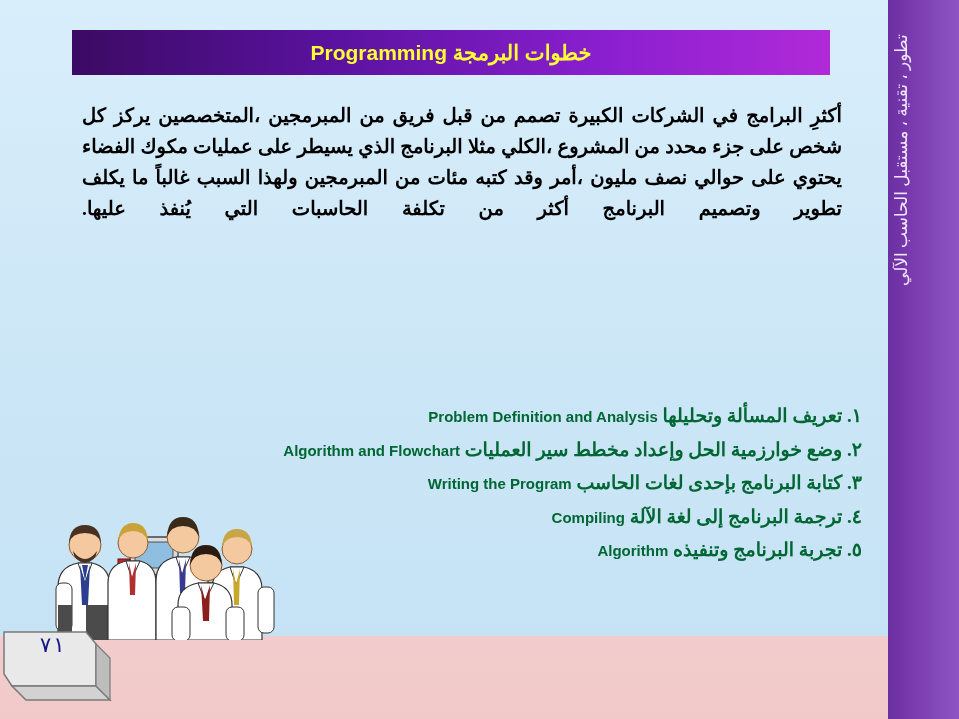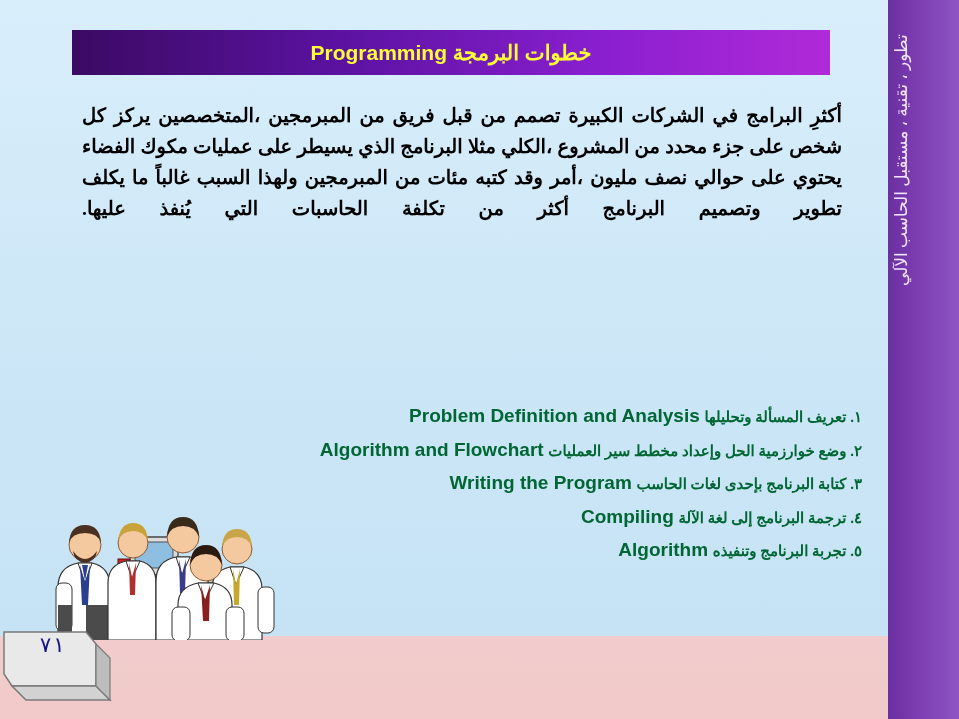--- a/index.html
+++ b/index.html
@@ -111,29 +111,29 @@
     font-family: "Liberation Serif", serif;
     font-weight: bold;
     font-size: 19px;
     line-height: 32.5px;
   }
   .step-line {
     white-space: nowrap;
   }
   .step-en {
     font-family: "Liberation Sans", sans-serif;
-    font-size: 19px;
+    font-size: 15px;
     font-weight: bold;
     color: #006633;
     direction: ltr;
     unicode-bidi: embed;
   }
   .step-ar {
     font-family: "Liberation Serif", serif;
-    font-size: 15px;
+    font-size: 19px;
     font-weight: bold;
   }
   
   .page-num-box {
     position: absolute;
     left: 30px;
     top: 630px;
     width: 44px;
     height: 30px;
     display: flex;

